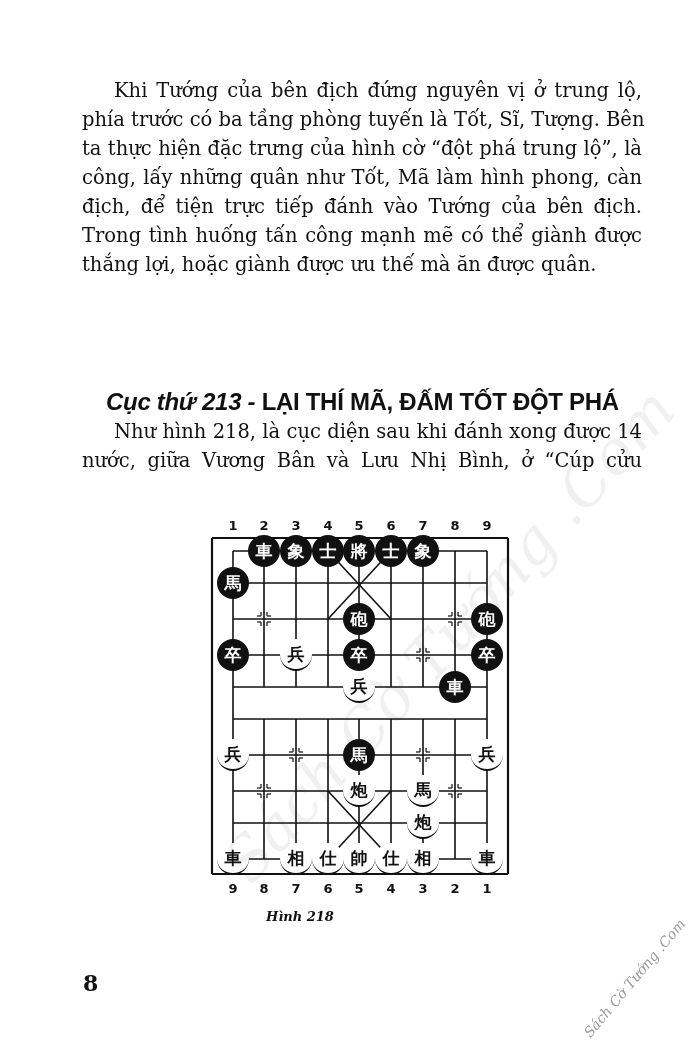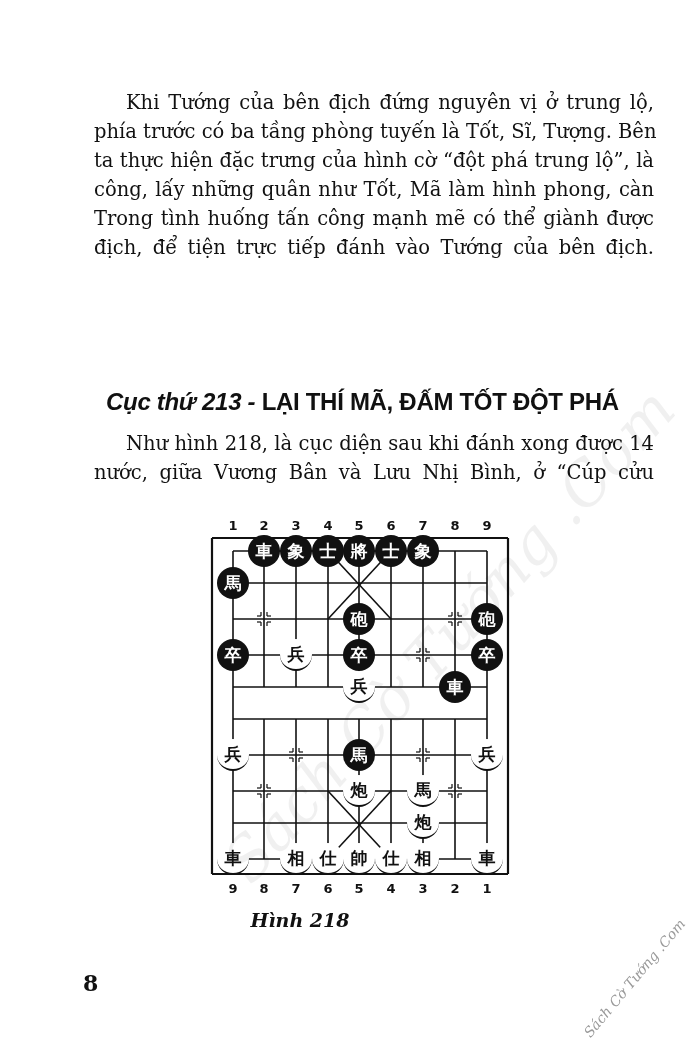--- a/index.html
+++ b/index.html
@@ -1,54 +1,55 @@
 <!DOCTYPE html>
 <html><head>
 <meta charset="utf-8">
 <style>
   html, body { margin: 0; padding: 0; background: #ffffff; }
   body { width: 700px; height: 1050px; position: relative; overflow: hidden;
          font-family: "DejaVu Serif", "Liberation Serif", serif; color: #111; }
   .para { position: absolute; left: 82px; width: 560px; font-size: 19.5px; line-height: 29px;
-          text-align: justify; margin: 12px; }
+          text-align: justify; margin: 0; }
   .para .line { display: block; white-space: nowrap; text-align-last: justify; }
   .para .line.last { text-align-last: left; }
   .para .line.indent { padding-left: 32px; }
   #p1 { top: 76px; }
   #heading { position: absolute; top: 388px; left: 106px; font-family: Liberation Sans, sans-serif;
              font-size: 24px; font-weight: bold; white-space: nowrap; letter-spacing: -0.3px; }
   #heading .it { font-style: italic; }
   #p2 { top: 417px; }
   #board { position: absolute; left: 200px; top: 510px; width: 320px; height: 420px; }
   #board svg { position: absolute; left: 0; top: 0; }
   .piece { position: absolute; width: 32px; height: 32px; margin-left: -16px; margin-top: -16px;
            display: flex; align-items: center; justify-content: center;
            font-family: "DejaVu Sans", sans-serif; font-size: 17px; font-weight: bold; box-sizing: border-box; }
   .piece.black { background: #111; color: #fff; border-radius: 50%; }
   .piece.red { background: #fff; color: #111; border-radius: 50%; border-bottom: 2px solid #111; }
   .filenum { position: absolute; font-family: "DejaVu Sans", sans-serif; font-weight: bold; font-size: 13px;
              width: 16px; margin-left: -8px; text-align: center; }
   #caption { position: absolute; top: 909px; left: 0; width: 600px; text-align: center;
-             font-family: "DejaVu Serif", serif; font-style: italic; font-weight: bold; font-size: 19px; }
+             font-family: "DejaVu Serif", serif; font-style: italic; font-weight: bold; font-size: 13px; }
   #pagenum { position: absolute; top: 970px; left: 83px; font-size: 22px; font-weight: bold; }
   #wm { position: absolute; left: 560px; top: 970px; transform: rotate(-50deg);
         font-family: "DejaVu Serif", serif; font-style: italic; font-size: 14px; color: #9a9a9a; white-space: nowrap; }
   #wm2 { position: absolute; left: 130px; top: 600px; transform: rotate(-48deg);
          font-family: "DejaVu Serif", serif; font-style: italic; font-size: 60px; color: rgba(0,0,0,0.06); white-space: nowrap; }
 </style>
 </head>
 <body>
 
 <div class="para" id="p1">
   <span class="line indent">Khi Tướng của bên địch đứng nguyên vị ở trung lộ,</span>
   <span class="line">phía trước có ba tầng phòng tuyến là Tốt, Sĩ, Tượng. Bên</span>
   <span class="line">ta thực hiện đặc trưng của hình cờ “đột phá trung lộ”, là</span>
   <span class="line">công, lấy những quân như Tốt, Mã làm hình phong, càn</span>
+  <span class="line">địch, để tiện trực tiếp đánh vào Tướng của bên địch.</span>
   <span class="line">Trong tình huống tấn công mạnh mẽ có thể giành được</span>
-  <span class="line">địch, để tiện trực tiếp đánh vào Tướng của bên địch.</span>
+  <span class="line last">thắng lợi, hoặc giành được ưu thế mà ăn được quân.</span>
 </div>
 
 <div id="heading"><span class="it">Cục thứ 213 -</span><span> LẠI THÍ MÃ, ĐẤM TỐT ĐỘT PHÁ</span></div>
 
 <div class="para" id="p2">
   <span class="line indent">Như hình 218, là cục diện sau khi đánh xong được 14</span>
   <span class="line">nước, giữa Vương Bân và Lưu Nhị Bình, ở “Cúp cửu</span>
 </div>
 
 <div id="board">

